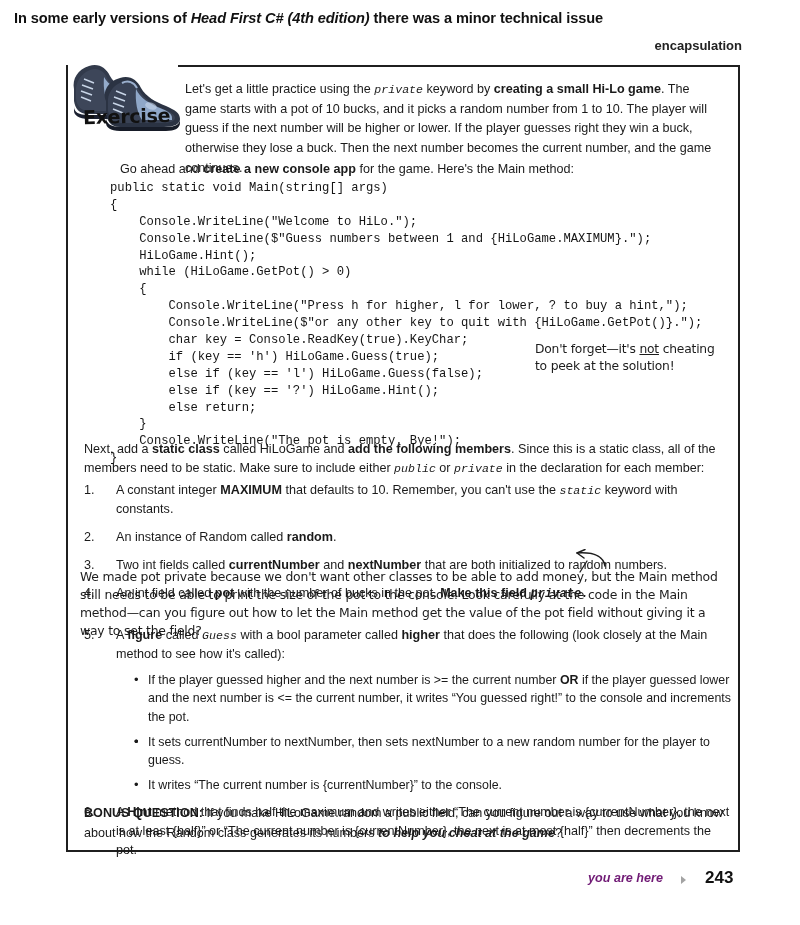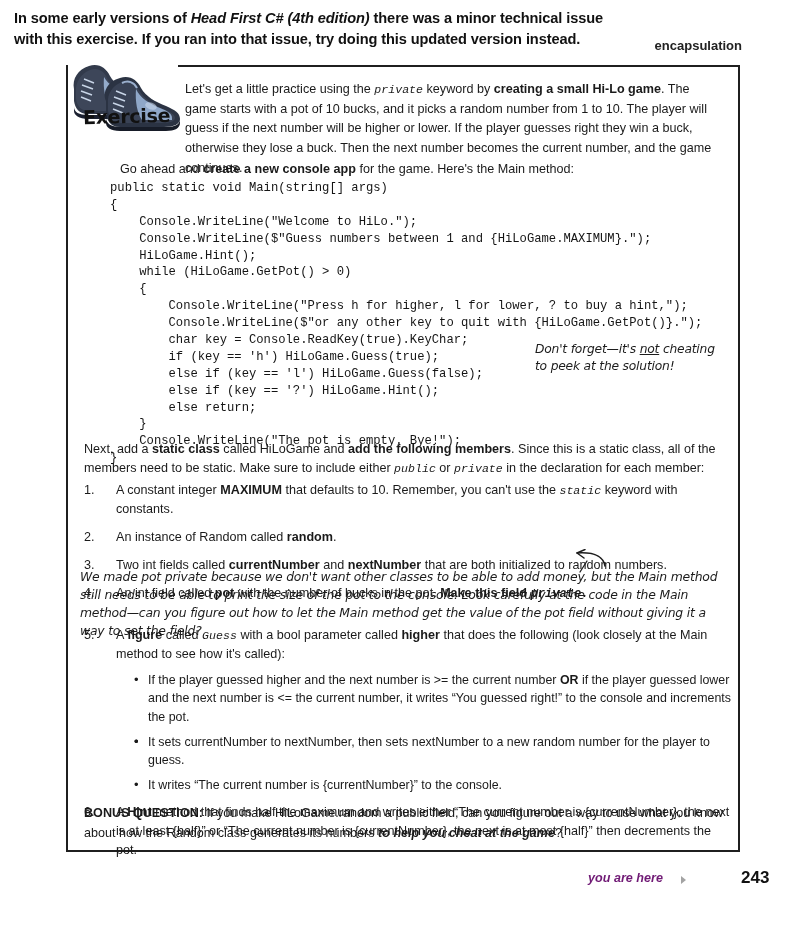--- a/index.html
+++ b/index.html
@@ -123,21 +123,20 @@
     font-family: "Liberation Mono", "DejaVu Sans Mono", monospace;
     font-size: 12.2px;
     line-height: 1.385;
     color: #141414;
     white-space: pre;
   }
 
   
   .hand {
     font-family: "DejaVu Sans", sans-serif;
-    font-style: italic;
     color: #1c1c1c;
     letter-spacing: -0.2px;
   }
   .note-peek {
     position: absolute;
     left: 535px;
     top: 341px;
     width: 180px;
     font-size: 12.3px;
     line-height: 1.36;
@@ -239,29 +238,27 @@
     border-top: 4px solid transparent;
     border-bottom: 4px solid transparent;
   }
   .footer-page {
     position: absolute;
     left: 705px;
     top: 868px;
     font-size: 17px;
     font-weight: bold;
     color: #111;
-    margin-left: 36px;
   }
 </style>
 </head>
 <body>
 
 <div class="top-note">
   <span>In some early versions of </span><i>Head First C# (4th edition)</i><span> there was a minor technical issue</span><br>
-  <span>with this exercise. If you ran into that issue, try doing this updated version instead.</span>
 </div>
 
 <div class="chapter-head">encapsulation</div>
 
 <div class="ex-box"></div>
 <div class="ex-box-notch"></div>
 
 <div class="ex-badge">
   <svg width="125" height="78" viewBox="0 0 125 78">
 

